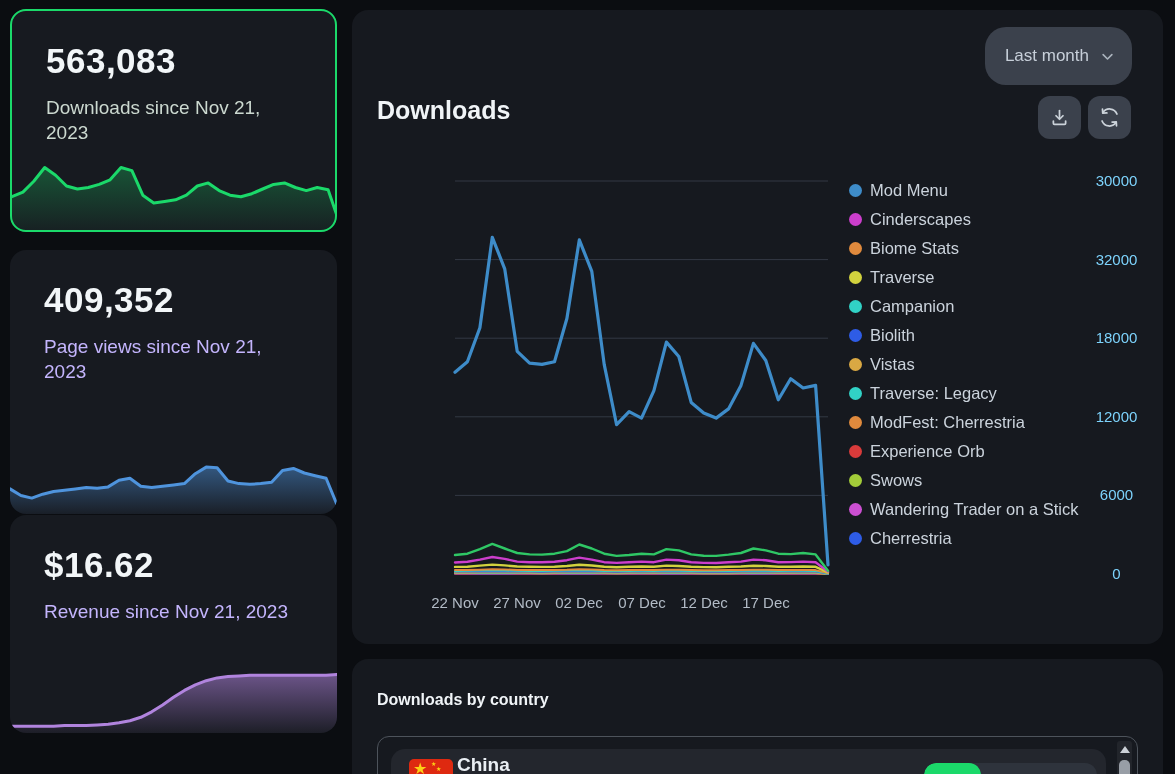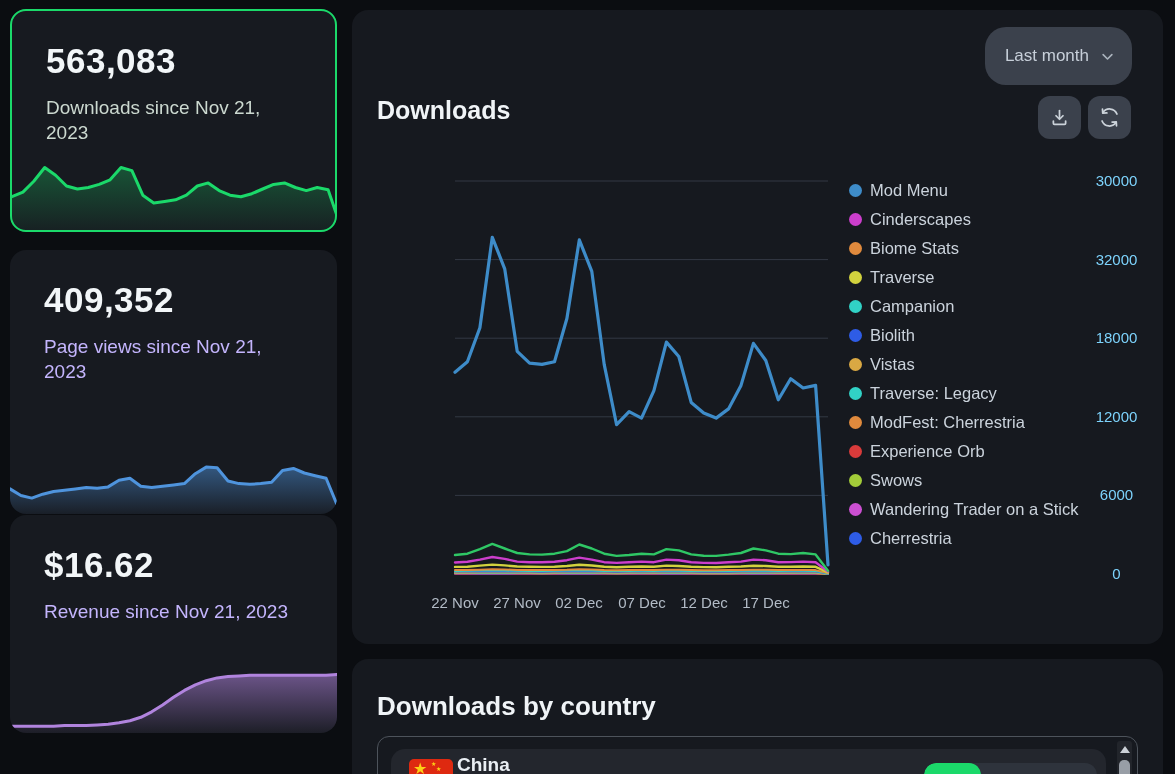--- a/index.html
+++ b/index.html
@@ -219,21 +219,21 @@
        <span>Wandering Trader on a Stick</span>
      </div>
         <div class="legend-item">
        <span class="dot" style="background:#2e5ce6"></span>
        <span>Cherrestria</span>
      </div>
       </div>
   </div>
 
   <div class="panel panel--country">
-    <div class="panel-title" style="top:32px; font-size:26px;">Downloads by country</div>
+    <div class="panel-title" style="top:32px; font-size:16px;">Downloads by country</div>
     <div class="listbox">
       <div id="country-rows">
           <div class="country-row">
        <div class="flag">
          <span class="star-big">★</span>
          <span class="s" style="left:22px;top:2px">★</span>
          <span class="s" style="left:27px;top:7px">★</span>
          <span class="s" style="left:27px;top:14px">★</span>
 
        </div>

